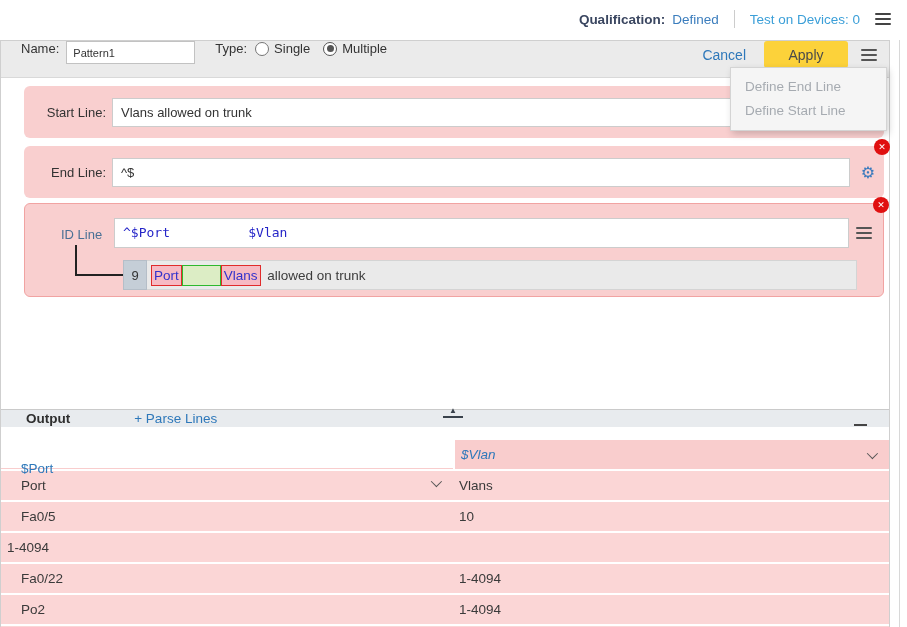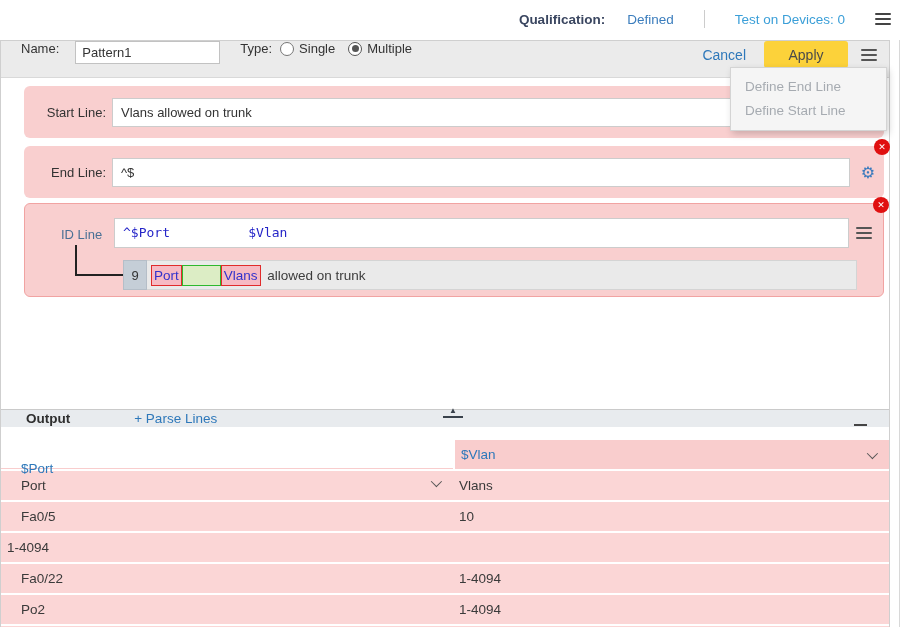--- a/index.html
+++ b/index.html
@@ -2,38 +2,38 @@
 <html><head>
 <meta charset="utf-8">
 <style>
   * { margin:0; padding:0; box-sizing:border-box; }
   html,body { width:907px; height:627px; overflow:hidden; background:#fff;
     font-family:"Liberation Sans","DejaVu Sans",sans-serif; color:#333; }
   #page { position:relative; width:907px; height:627px; background:#fff; }
 
   
   .top-header { position:absolute; left:0; top:0; width:907px; height:39px; background:#fff; }
-  .top-right { position:absolute; right:16px; top:10px; display:flex; align-items:center; font-size:13.5px;gap:15px; }
+  .top-right { position:absolute; right:16px; top:10px; display:flex; align-items:center; font-size:13.5px; }
   .qual-label { color:#3a4660; font-weight:bold; }
   .qual-value { color:#3b7dbd; margin-left:7px; }
   .vdivider { width:1px; height:18px; background:#ccc; margin:0 15px; }
   .test-devices { color:#3b9fd8; }
   .hamburger { width:16px; display:flex; flex-direction:column; gap:3px; cursor:pointer; }
   .hamburger i { display:block; height:2px; background:#444; border-radius:1px; }
   .top-right .hamburger { margin-left:15px; }
 
   
   .panel { position:absolute; left:0; top:40px; width:890px; height:587px;
     border:1px solid #cfcfcf; border-bottom:none; background:#fff; }
 
   
   .toolbar { position:absolute; left:0; top:0; width:100%; height:37px; background:#ebebeb;
     border-bottom:1px solid #d9d9d9; display:flex; align-items:flex-start; padding:0 12px 0 20px; font-size:13px; }
-  .name-input { margin-left:16px; width:145px; height:23px; border:1px solid #c2c2c2; padding:0 6px;
-    font-size:13px; font-family:inherit; color:#333; }
+  .name-input { margin-left:7px; width:129px; height:23px; border:1px solid #c2c2c2; padding:0 6px;
+    font-size:11px; font-family:inherit; color:#333; }
   .type-label { margin-left:20px; }
   .radio-group { display:flex; align-items:center; margin-left:8px; }
   .radio { width:14px; height:14px; border:1px solid #757575; border-radius:50%; background:#fff;
     display:inline-flex; align-items:center; justify-content:center; }
   .radio.checked { border-color:#555; }
   .radio.checked::after { content:""; width:7px; height:7px; border-radius:50%; background:#555; }
   .radio-label { margin-left:5px; margin-right:13px; }
   .toolbar-right { margin-left:auto; display:flex; align-items:center; }
   .cancel-link { color:#2e78ba; font-size:14px; cursor:pointer; }
   .apply-btn { margin-left:18px; width:84px; height:27px; background:#fcd23a; border:none; border-radius:3px;
@@ -90,21 +90,21 @@
   .output-header { position:absolute; left:0; top:368px; width:100%; height:18px; background:#e8ebee;
     border-top:1px solid #cacaca; display:flex; align-items:center; }
   .output-title { font-weight:bold; font-size:13.5px; color:#2f2f2f; margin-left:25px; }
   .parse-lines { color:#2e78ba; font-size:13.5px; margin-left:64px; cursor:pointer; }
   .minimize { position:absolute; right:22px; top:14px; width:13px; height:2px; background:#444; cursor:pointer; }
 
   .out-table { position:absolute; left:0; top:399px; width:888px; }
   .th-row { display:flex; height:29px; gap:2px; margin-bottom:2px; }
   .th-cell { background:#f9cdcd; display:flex; align-items:center; color:#2e78ba; font-size:13.5px; position:relative; }
   .th-cell.c1 { width:452px; padding-left:20px;margin-top:28px; }
-  .th-cell.c2 { flex:1; padding-left:6px; }
+  .th-cell.c2 { flex:1; padding-left:6px;font-style:italic; }
   .chev-down { position:absolute; right:14px; top:11px; width:8px; height:8px; border-right:1.6px solid #555;
     border-bottom:1.6px solid #555; transform:rotate(45deg) translateY(-2px); }
   .td-row { display:flex; height:29px; margin-bottom:2px; background:#fbd6d6; align-items:center;
     font-size:13.5px; color:#3a3a3a; }
   .td-c1 { width:452px; padding-left:20px; flex:none; }
   .td-c2 { flex:1; padding-left:6px; }
   .row-sliver { height:3px; background:#fbd6d6; }
 
   .right-rail { position:absolute; left:899px; top:40px; width:1px; height:587px; background:#d8d8d8; }
 </style>

